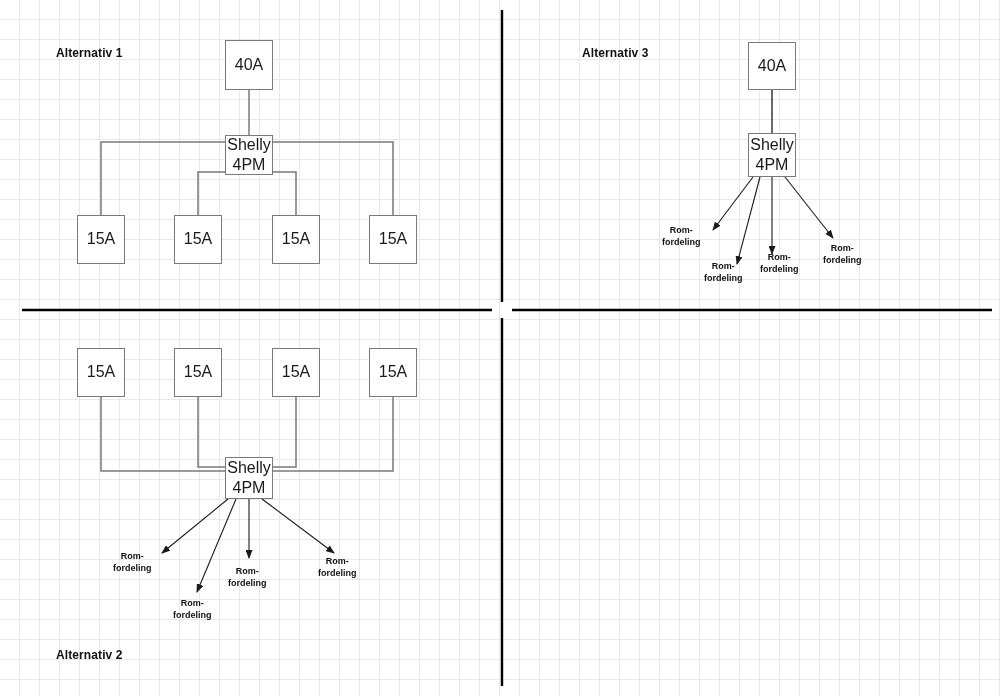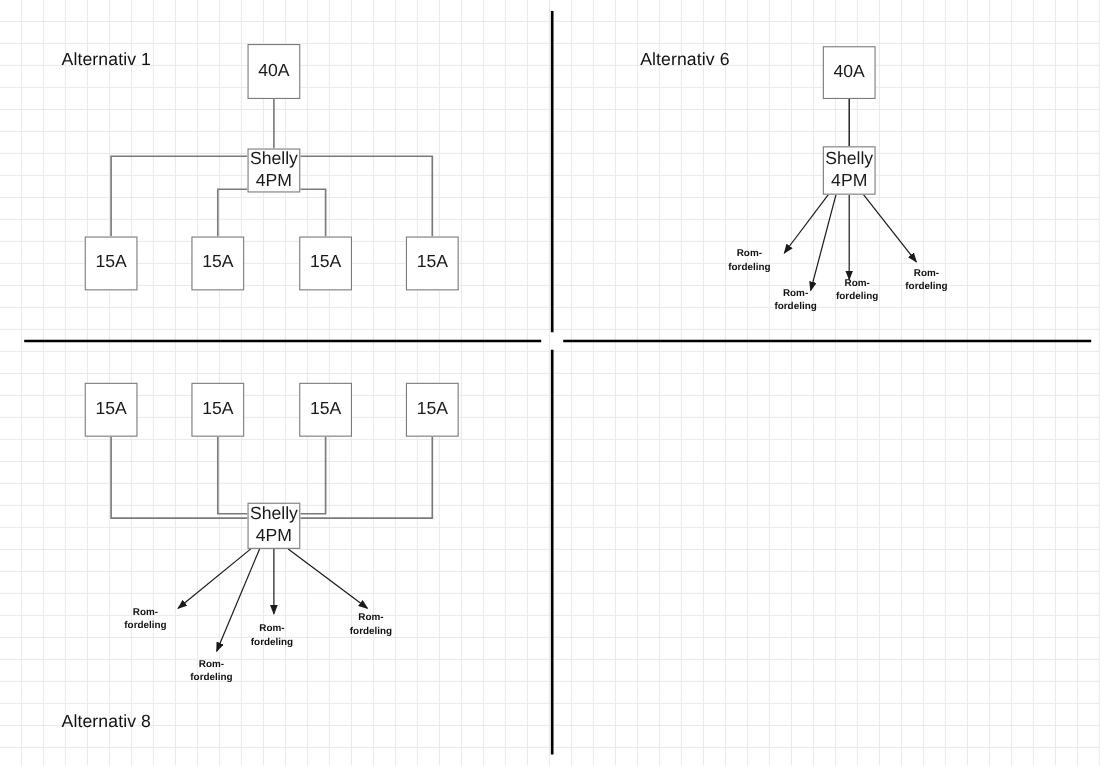--- a/index.html
+++ b/index.html
@@ -16,22 +16,22 @@
     background-color:#ffffff;
     background-image:
       linear-gradient(to right, #e9e9e9 1px, transparent 1px),
       linear-gradient(to bottom, #e9e9e9 1px, transparent 1px);
     background-size:20px 20px;
     background-position:-1px -1px;
   }
   svg.layer{position:absolute;left:0;top:0;width:1000px;height:696px;}
   .panel-title{
     position:absolute;
-    font-size:16px;
-    font-weight:normal;
+    font-size:12px;
+    font-weight:bold;
     color:#111111;
     letter-spacing:0.1px;
     white-space:nowrap;
   }
   .node{
     position:absolute;
     box-sizing:border-box;
     background:#ffffff;
     border:1.3px solid #7a7a7a;
     display:flex;
@@ -107,22 +107,22 @@
       <line x1="772" y1="177" x2="772" y2="254"></line>
       <line x1="785" y1="177" x2="833" y2="238"></line>
     </g>
 
     <g stroke="#1a1a1a" stroke-width="1.3" fill="none">
       <path d="M772,90 L772,133"></path>
     </g>
   </svg>
 
   <div class="panel-title" style="left:56px;top:46px;">Alternativ 1</div>
-  <div class="panel-title" style="left:56px;top:648px;">Alternativ 8</div>
-  <div class="panel-title" style="left:582px;top:46px;">Alternativ 6</div>
+  <div class="panel-title" style="left:56px;top:648px;">Alternativ 2</div>
+  <div class="panel-title" style="left:582px;top:46px;">Alternativ 3</div>
 
   <div class="node" style="left:225px;top:40px;width:48px;height:50px;">
     <span>40A</span>
   </div>
 
   <div class="node" style="left:225px;top:135px;width:48px;height:40px;">
     <span>Shelly</span>
     <span>4PM</span>
   </div>
 

